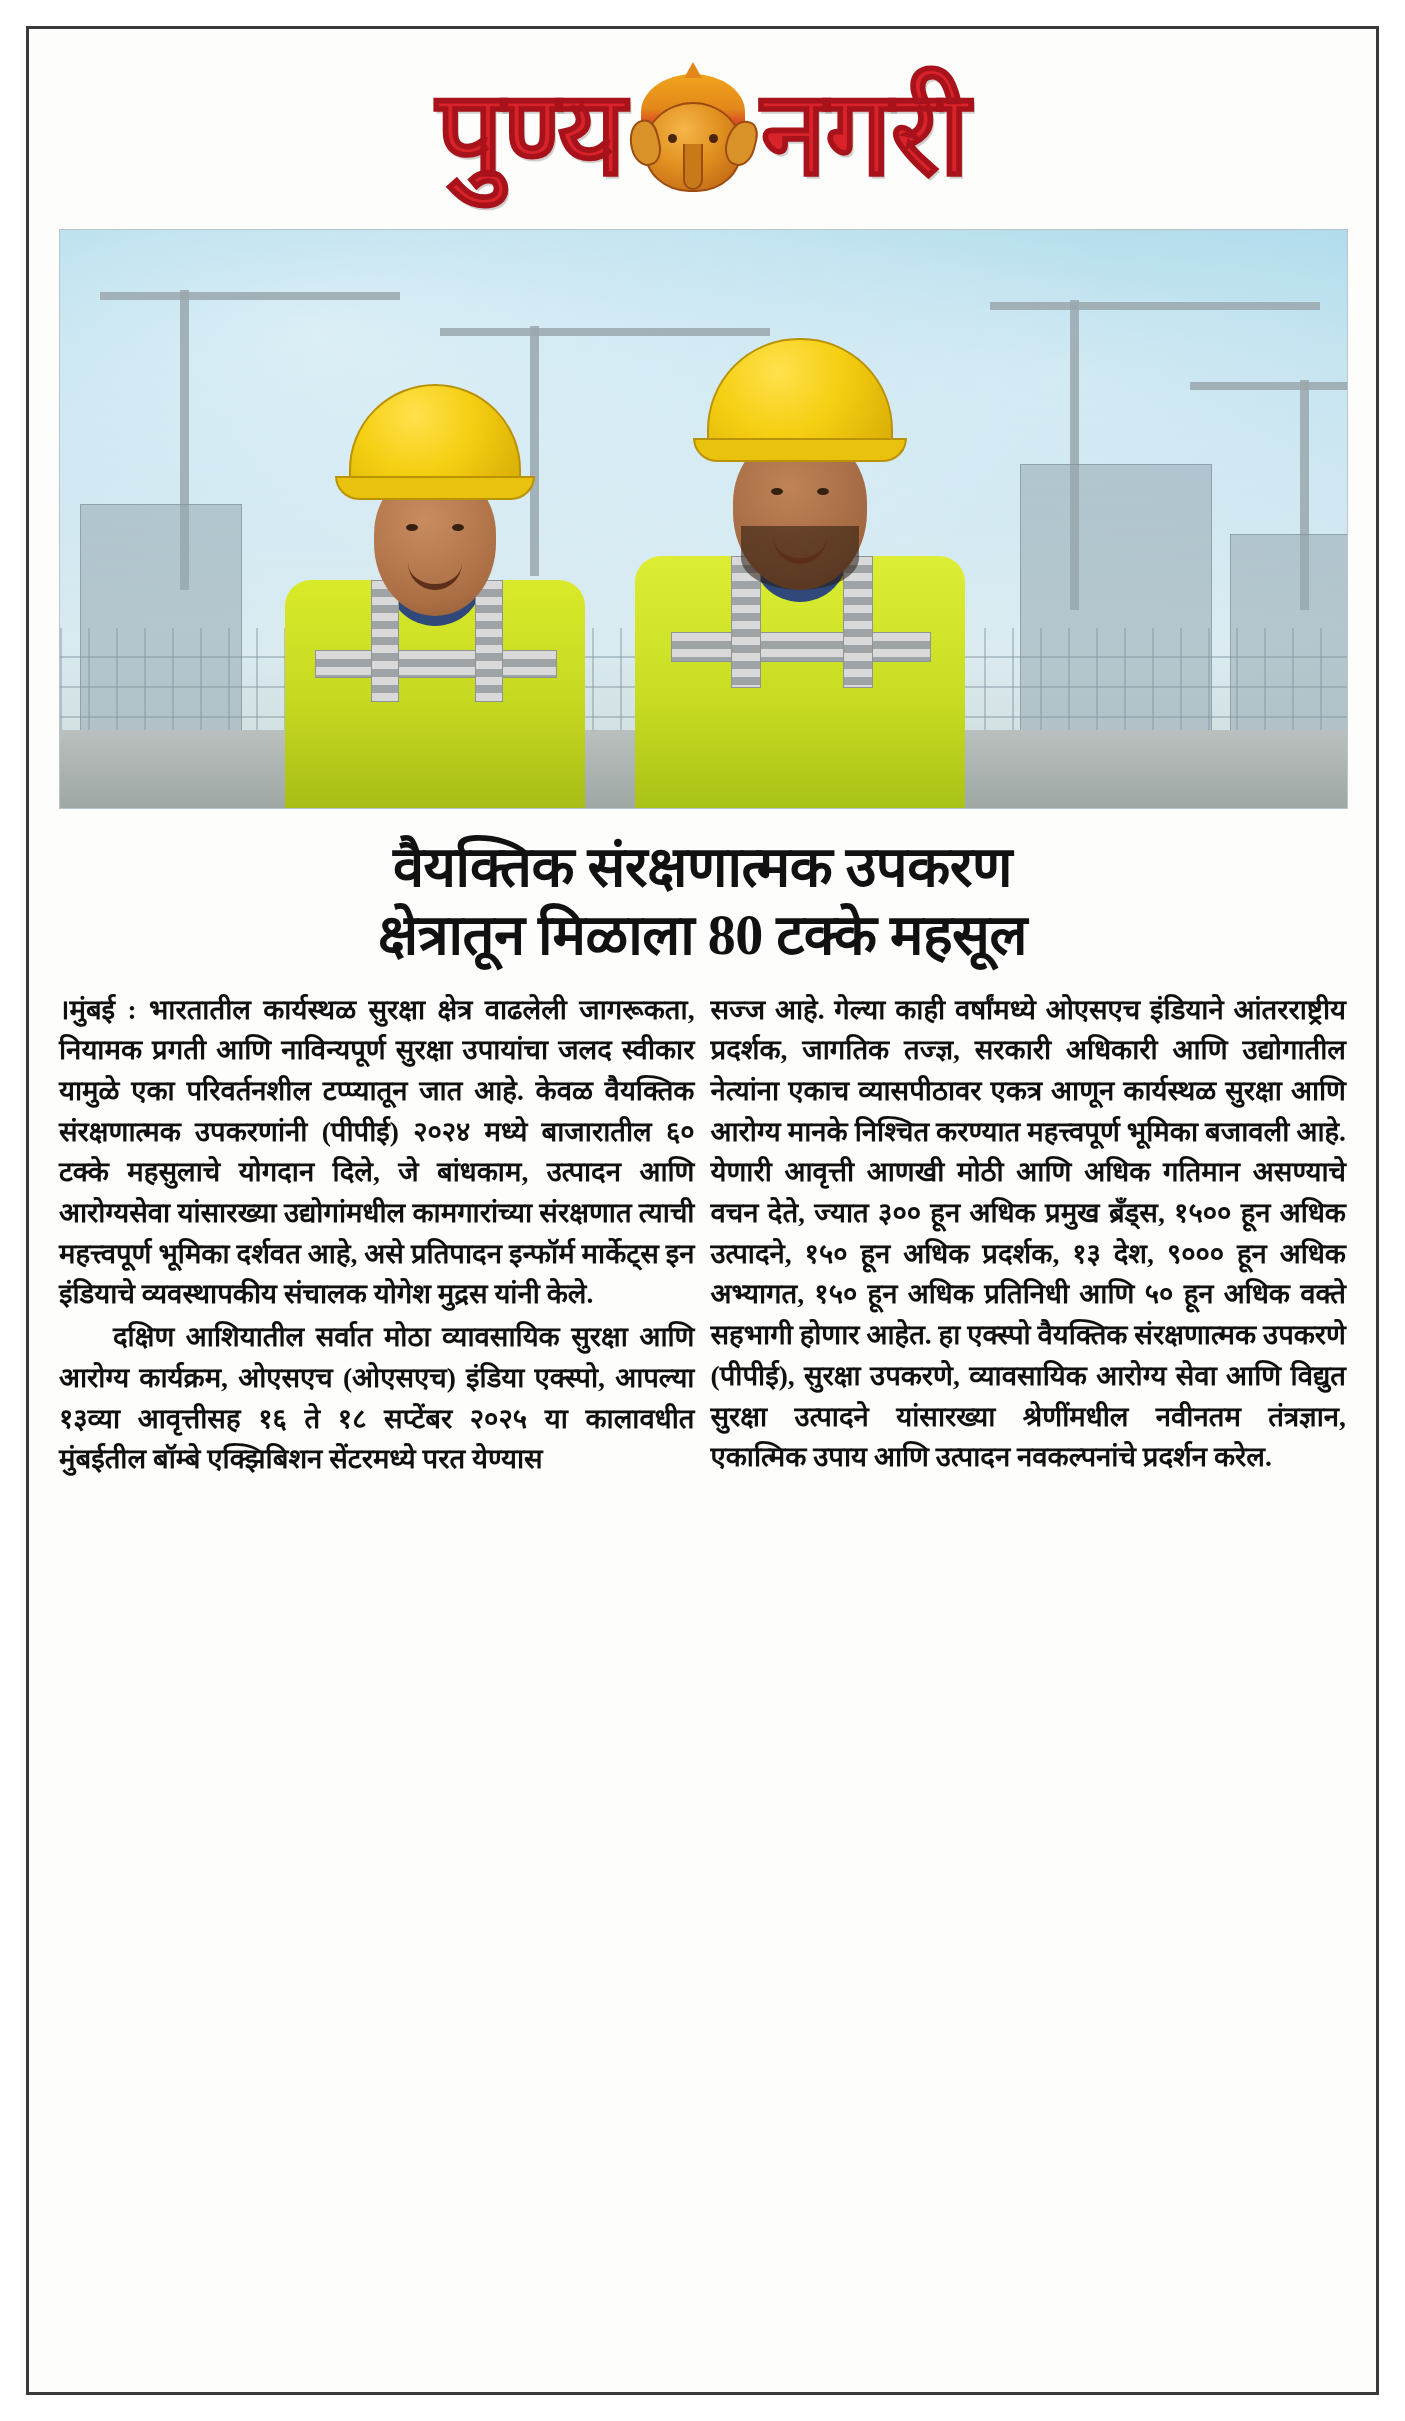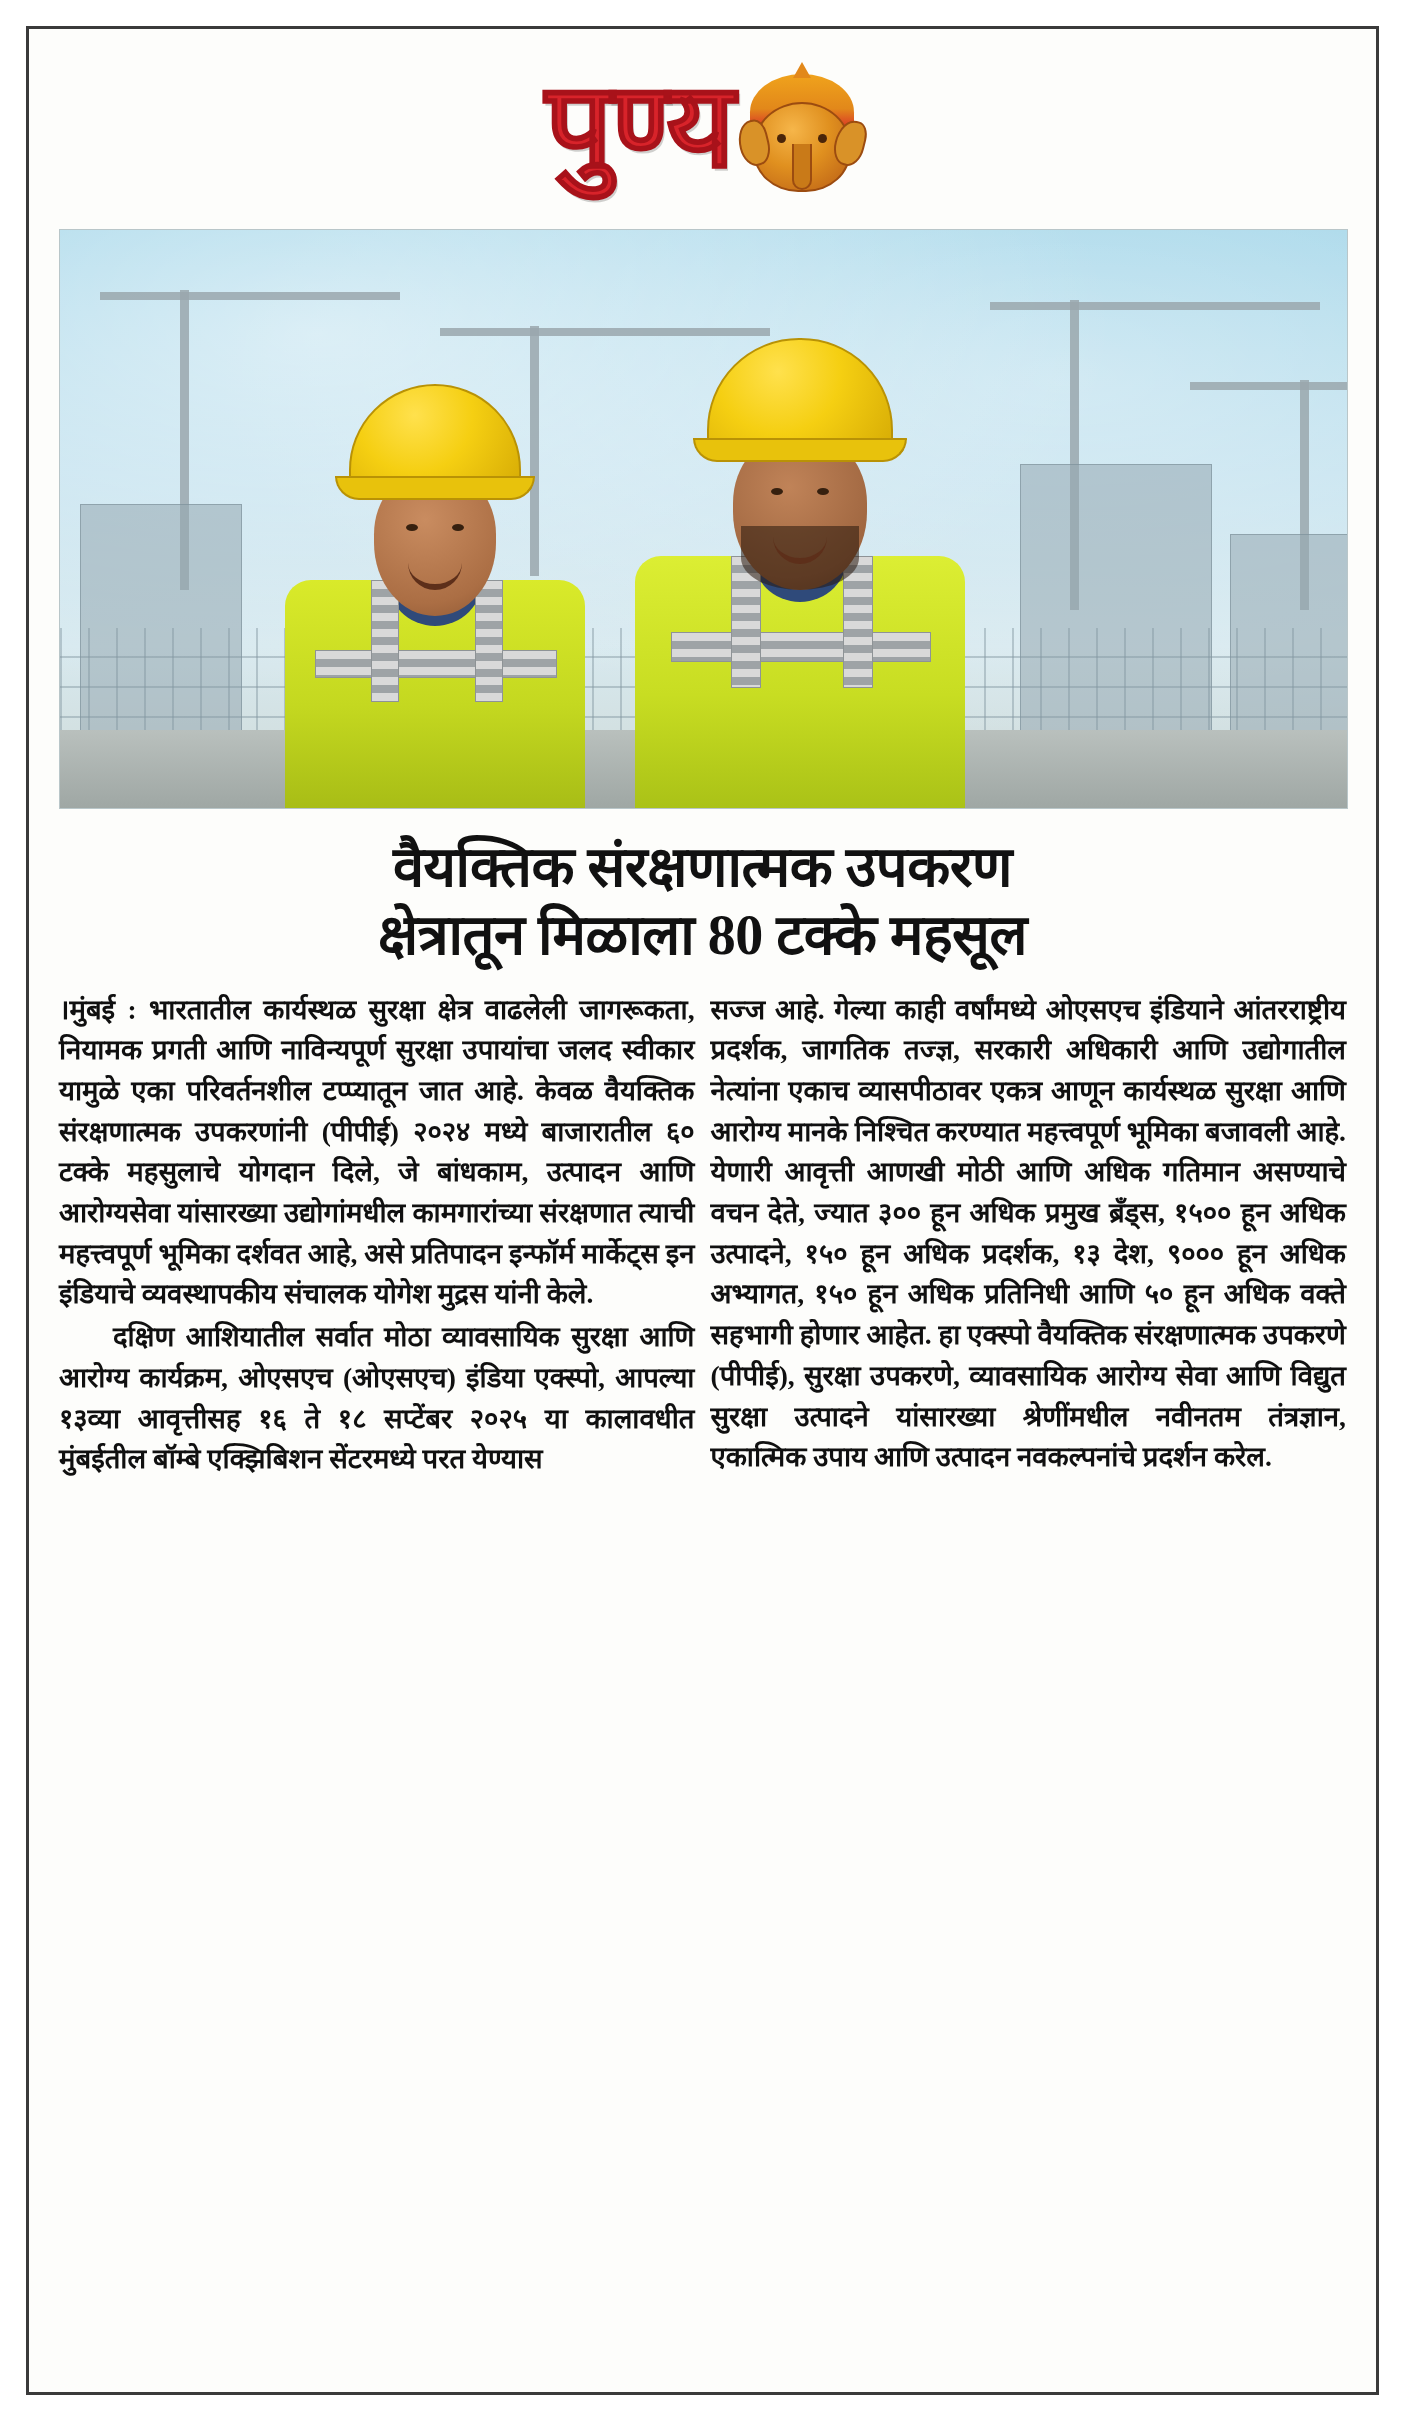--- a/index.html
+++ b/index.html
@@ -36,21 +36,21 @@
   .masthead {
     position: relative;
     height: 168px;
     display: flex;
     align-items: center;
     justify-content: center;
     gap: 10px;
     margin-top: 6px;
   }
   .masthead-word {
-    font-family: Liberation Mono, monospace;
+    font-family: Liberation Serif, serif;
     font-weight: bold;
     font-size: 118px;
     line-height: 1;
     color: #d8232a;
     letter-spacing: -1px;
     -webkit-text-stroke: 2px #a8121a;
     text-shadow: 2px 3px 0 rgba(0,0,0,0.18);
   }
   .masthead-emblem {
     position: relative;
@@ -312,20 +312,21 @@
       <div class="masthead-emblem">
         <div class="emblem-arch"></div>
         <div class="emblem-body">
           <div class="emblem-eyes">
               <span></span>
               <span></span>
             </div>
           <div class="emblem-trunk"></div>
         </div>
       </div>
+      <div class="masthead-word">नगरी</div>
     </div>
 
     <div class="photo">
       <div class="sky-haze"></div>
 
       <div class="crane mast" style="left:120px; top:60px; height:300px;"></div>
       <div class="crane jib" style="left:40px; top:62px; width:300px;"></div>
       <div class="crane mast" style="left:470px; top:96px; height:250px;"></div>
       <div class="crane jib" style="left:380px; top:98px; width:330px;"></div>
       <div class="crane mast" style="left:1010px; top:70px; height:310px;"></div>

